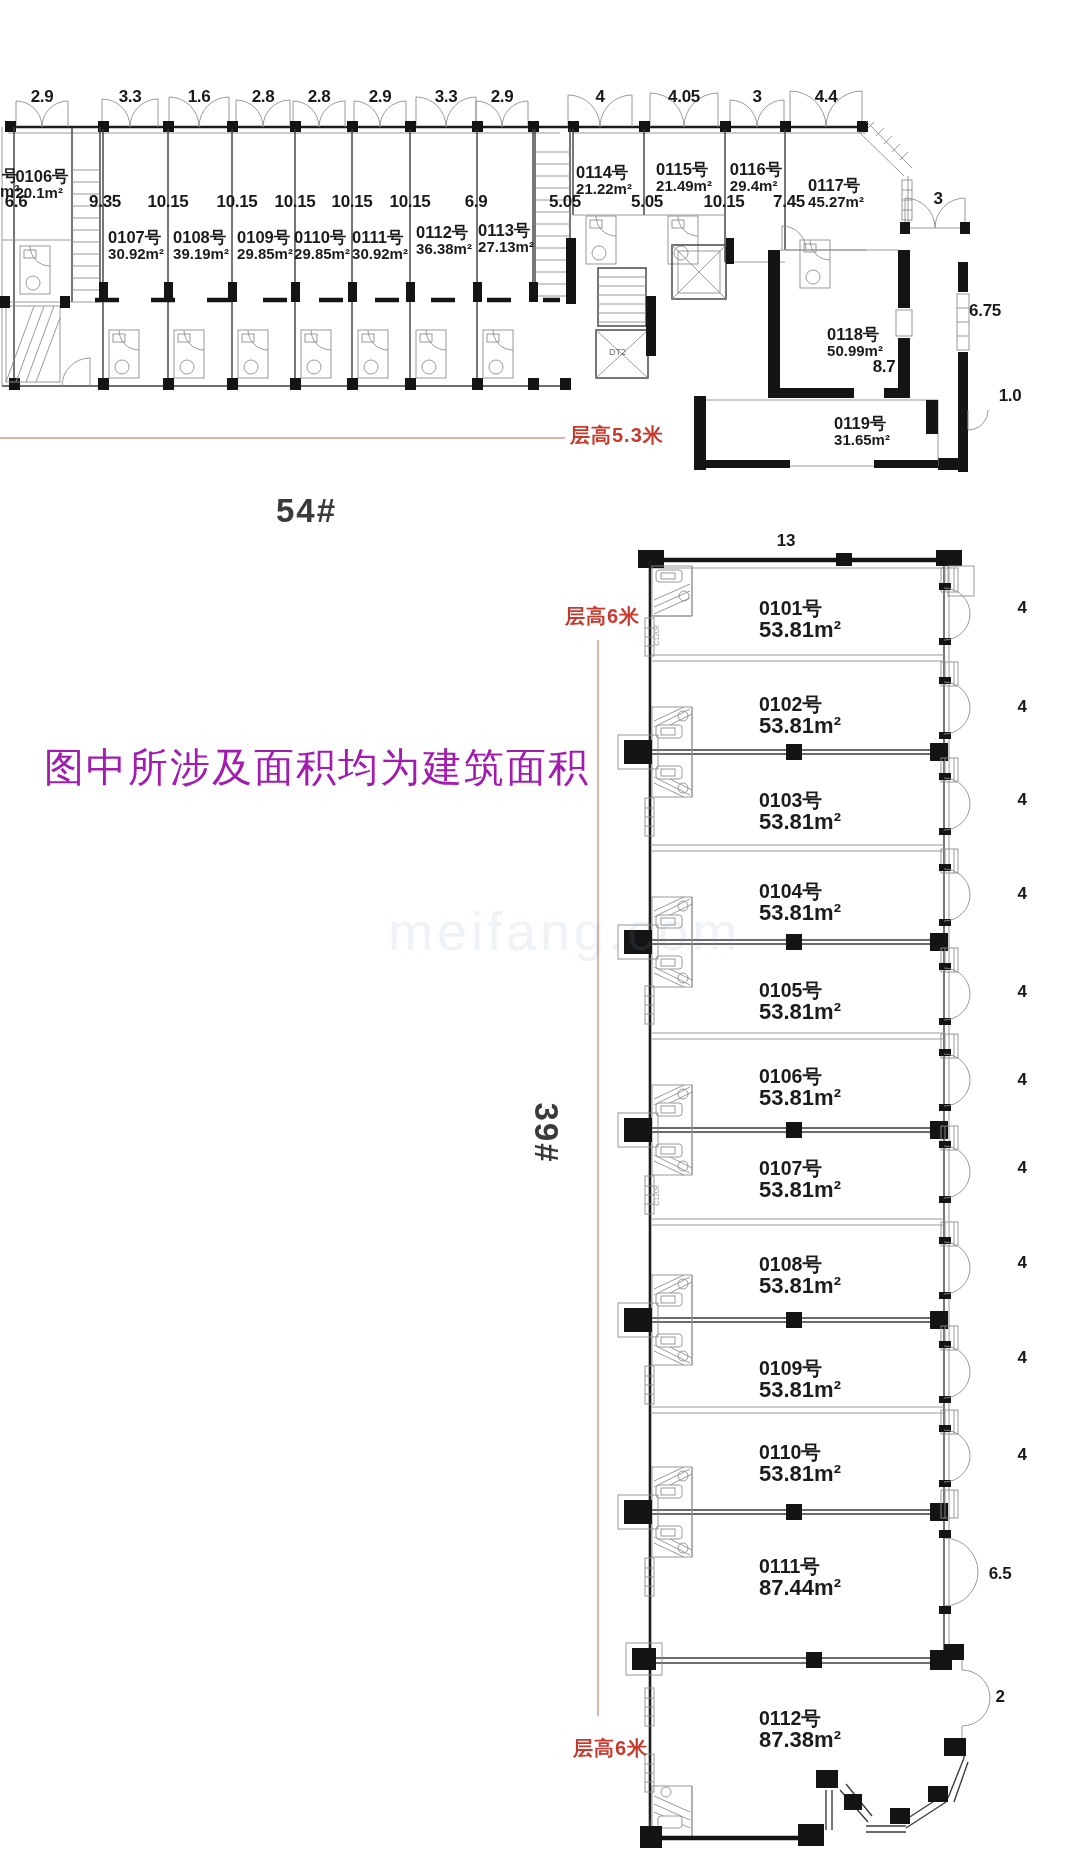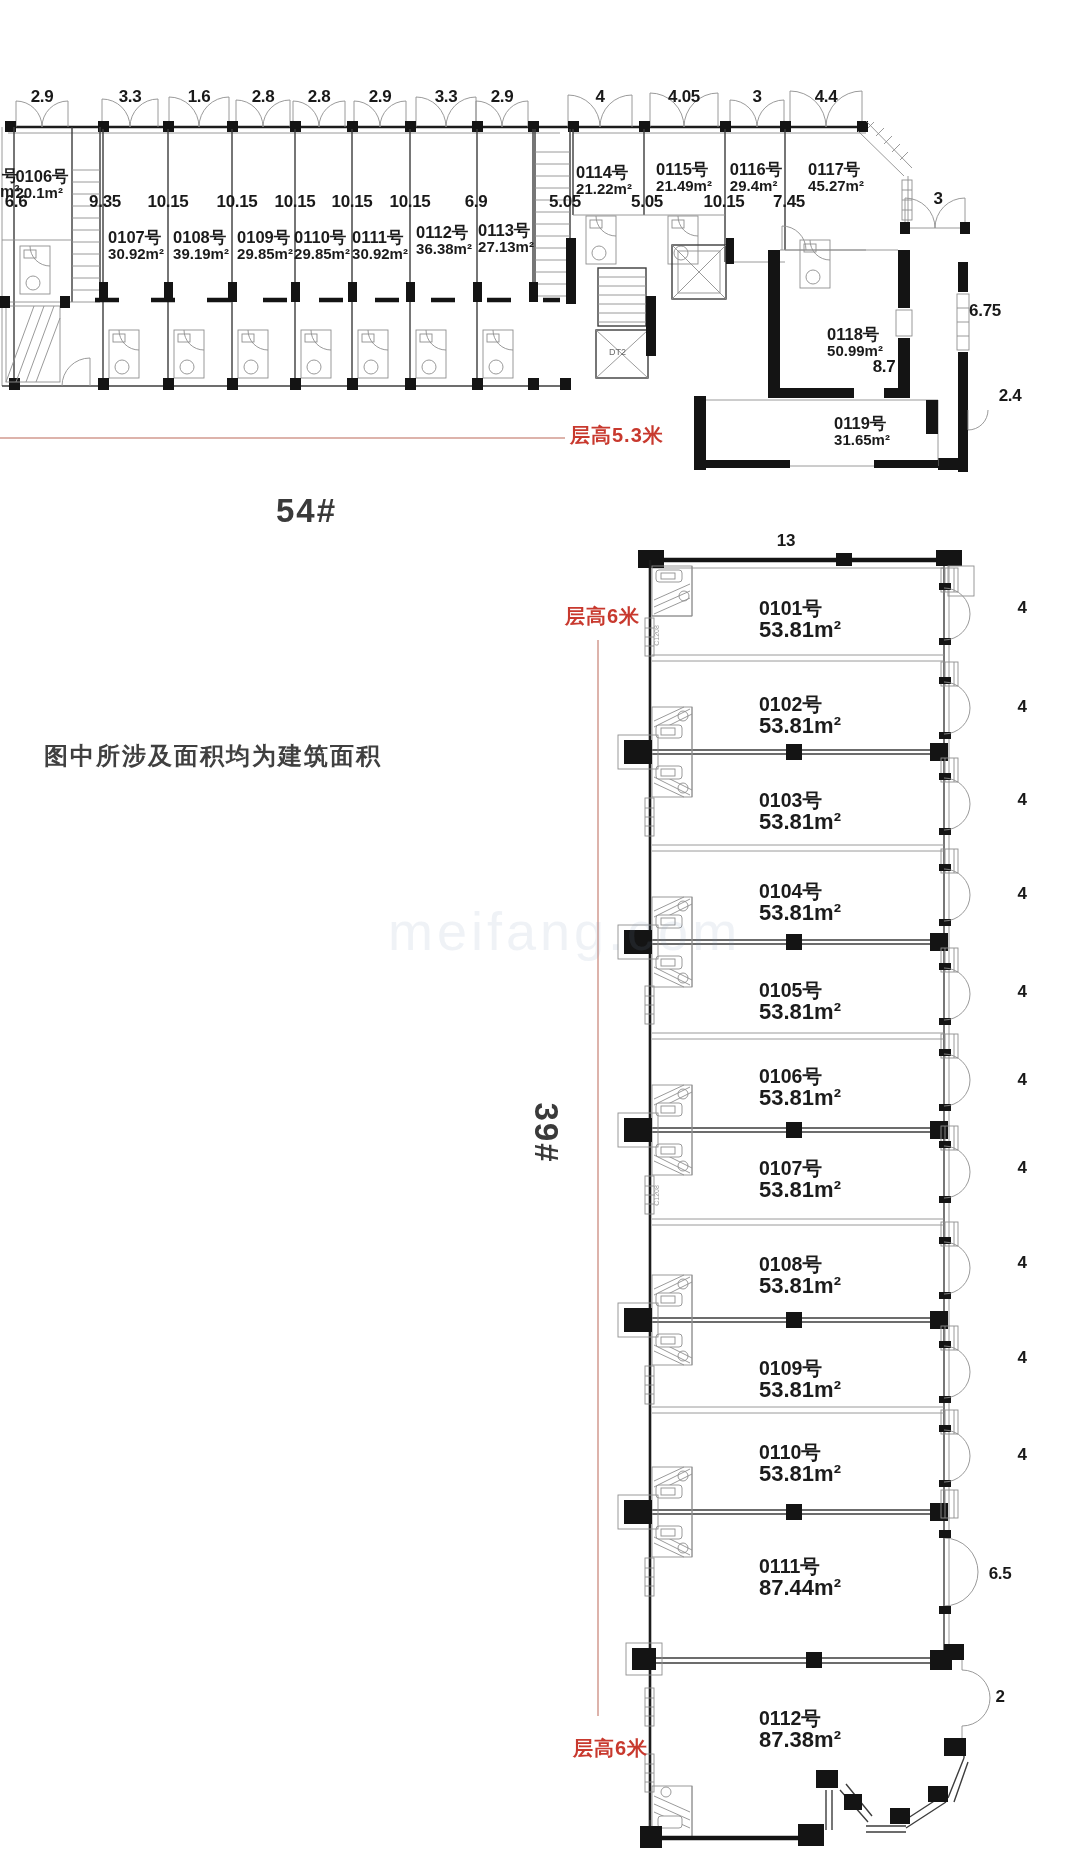--- a/index.html
+++ b/index.html
@@ -19,21 +19,21 @@
   .u{transform:translateX(-50%);text-align:left;line-height:1.05;color:#1b1b1b;font-weight:700}
   .u .id{position:static;display:block;font-size:16.5px}
   .u .ar{position:static;display:block;font-size:15px}
   .u39 .id{font-size:19.5px}
   .u39 .ar{font-size:22px}
   .pu{color:#1b1b1b;font-weight:700;font-size:16px;line-height:1.0}
   .red{color:#c8392e;font-weight:700;font-size:20px;letter-spacing:1px}
   .redline{position:absolute;background:#ddb3ab}
   .bl{font-size:33px;color:#3a3a3a;font-weight:600;letter-spacing:2px}
   .bl39{transform:translate(-50%,-50%) rotate(90deg);}
-  .disc{font-size:24px;font-weight:700;color:#404040;letter-spacing:2px}
+  .disc{font-size:40px;font-weight:400;color:#a21caf;letter-spacing:2px}
   .wm{font-size:54px;font-weight:400;color:rgba(125,150,180,0.12);letter-spacing:4px}
   .tiny{font-size:9px;color:#6a6a6a;font-weight:400}
   .wcode{font-size:7px;color:#9a9a9a;transform:rotate(-90deg)}
 </style>
 </head>
 <body>
 
 <div class="canvas">
 
   <svg width="1080" height="1869" viewBox="0 0 1080 1869">
@@ -236,21 +236,21 @@
   <span class="d" style="left:410px;top:192px">10.15</span>
   <span class="d" style="left:476px;top:192px">6.9</span>
   <span class="d" style="left:565px;top:192px">5.05</span>
   <span class="d" style="left:647px;top:192px">5.05</span>
   <span class="d" style="left:724px;top:192px">10.15</span>
   <span class="d" style="left:789px;top:192px">7.45</span>
 
   <span class="d" style="left:938px;top:189px">3</span>
   <span class="d" style="left:985px;top:301px">6.75</span>
   <span class="d" style="left:884px;top:357px">8.7</span>
-  <span class="d" style="left:1010px;top:386px">2.4</span>
+  <span class="d" style="left:1010px;top:386px">1.0</span>
 
   <span class="pu" style="left:2px;top:168px">号</span>
   <span class="pu" style="left:0px;top:184px">m²</span>
 
   <div class="u" style="left:42px;top:168px">
       <span class="id">0106号</span>
       <span class="ar">20.1m²</span>
     </div>
   <div class="u" style="left:136px;top:229px">
       <span class="id">0107号</span>
@@ -285,21 +285,21 @@
       <span class="ar">21.22m²</span>
     </div>
   <div class="u" style="left:684px;top:161px">
       <span class="id">0115号</span>
       <span class="ar">21.49m²</span>
     </div>
   <div class="u" style="left:756px;top:161px">
       <span class="id">0116号</span>
       <span class="ar">29.4m²</span>
     </div>
-  <div class="u" style="left:836px;top:161px">
+  <div class="u" style="left:836px;top:177px">
       <span class="id">0117号</span>
       <span class="ar">45.27m²</span>
     </div>
   <div class="u" style="left:855px;top:326px">
       <span class="id">0118号</span>
       <span class="ar">50.99m²</span>
     </div>
   <div class="u" style="left:862px;top:415px">
       <span class="id">0119号</span>
       <span class="ar">31.65m²</span>

